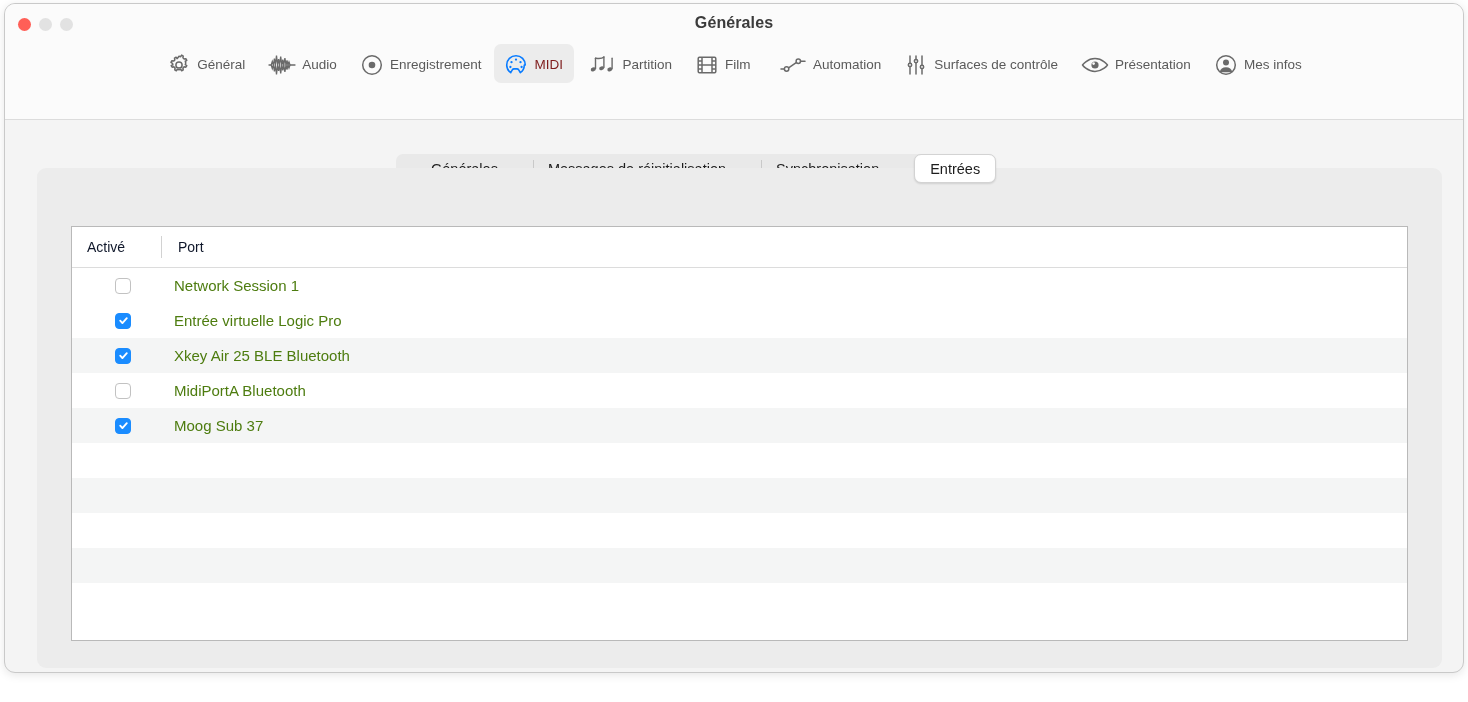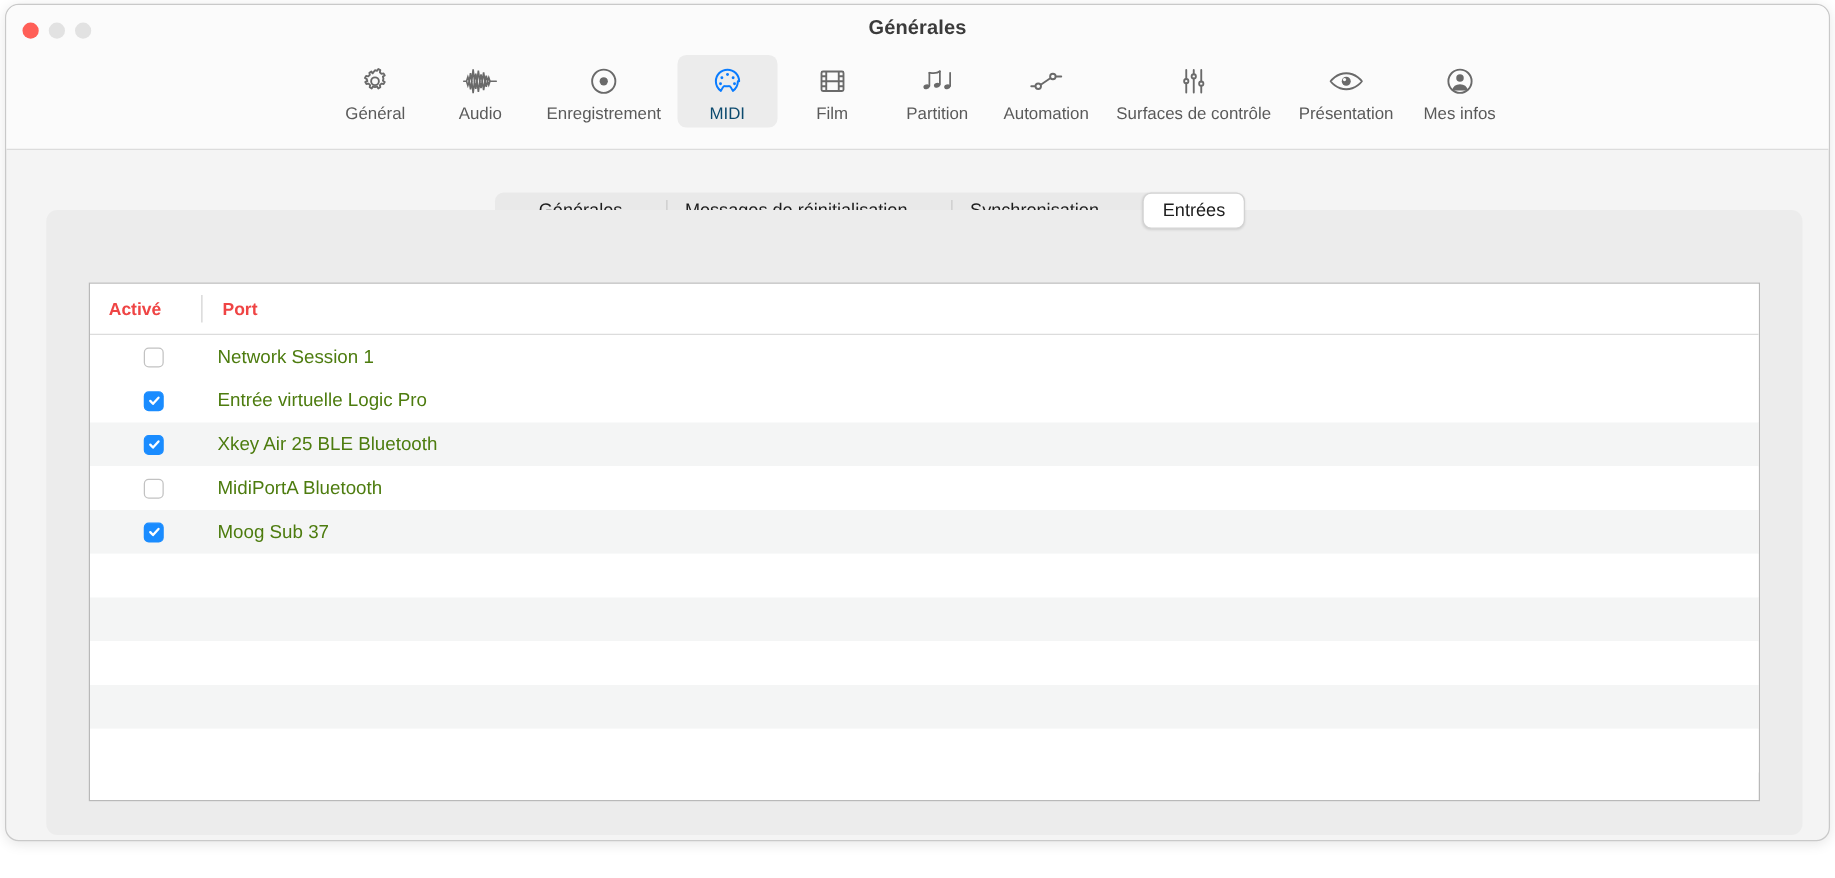--- a/index.html
+++ b/index.html
@@ -78,41 +78,41 @@
     justify-content: center;
     align-items: flex-start;
     gap: 0px;
   }
   .tb-item {
     min-width: 62px;
     padding: 7px 9px 4px 9px;
     margin: 0 2px;
     border-radius: 7px;
     display: flex;
-    flex-direction: column;
+    flex-direction: row;
     align-items: center;
     gap: 5px;
     cursor: default;
   }
   .tb-item.selected { background: #ececec; }
   .tb-icon {
     height: 28px;
     display: flex;
     align-items: center;
     justify-content: center;
     color: #6a6a6a;
   }
   .tb-item.selected .tb-icon { color: #0a7cff; }
   .tb-label {
     font-size: 13.5px;
     color: #5a5a5a;
     white-space: nowrap;
     line-height: 1;
   }
-  .tb-item.selected .tb-label { color: #0c4a6e; }
+  .tb-item.selected .tb-label { color: #7f1d1d; }
 
   
   .segmented {
     position: absolute;
     left: 391px;
     top: 150px;
     height: 29px;
     background: #e9e9e9;
     border-radius: 7px;
     display: flex;
@@ -178,23 +178,22 @@
   .thead {
     position: relative;
     height: 40px;
     background: #ffffff;
     border-bottom: 1px solid #dcdcdc;
     display: flex;
     align-items: center;
   }
   .th {
     font-size: 14px;
-    color: #ef4444;
+    color: #0f172a;
     white-space: nowrap;
-    font-weight: bold;
   }
   .th-enabled {
     position: absolute;
     left: 15px;
   }
   .th-divider {
     position: absolute;
     left: 89px;
     top: 9px;
     bottom: 9px;
@@ -304,49 +303,49 @@
           <svg width="26" height="26" viewBox="0 0 26 26" fill="none" stroke="currentColor" stroke-width="1.6">
             <path d="M22.3 13a9.3 9.3 0 10-18.6 0c0 3.2 1.6 6 4 7.7l1.6-2.8a2 2 0 011.8-1h2.8a2 2 0 011.8 1l1.6 2.8c2.4-1.7 4-4.5 4-7.7z" stroke-linejoin="round"></path>
             <circle cx="13" cy="7.6" r="1.15" fill="currentColor" stroke="none"></circle>
             <circle cx="8.5" cy="10.2" r="1.15" fill="currentColor" stroke="none"></circle>
             <circle cx="17.5" cy="10.2" r="1.15" fill="currentColor" stroke="none"></circle>
             <circle cx="7.4" cy="15" r="1.15" fill="currentColor" stroke="none"></circle>
             <circle cx="18.6" cy="15" r="1.15" fill="currentColor" stroke="none"></circle>
           </svg>
         </span>
         <span class="tb-label">MIDI</span>
-      </div>
-
-      <div class="tb-item">
-        <span class="tb-icon">
-          <svg width="26" height="26" viewBox="0 0 26 26" fill="none" stroke="currentColor" stroke-width="1.5">
-            <rect x="4.2" y="5.2" width="17.6" height="15.6" rx="1.2"></rect>
-            <path d="M8 5.2v15.6M18 5.2v15.6M4.2 13h17.6M4.2 9h3.8M4.2 17h3.8M18 9h3.8M18 17h3.8"></path>
-          </svg>
-        </span>
-        <span class="tb-label">Film</span>
       </div>
 
       <div class="tb-item">
         <span class="tb-icon">
           <svg width="30" height="26" viewBox="0 0 30 26" fill="none" stroke="currentColor" stroke-width="1.4">
             <ellipse cx="6.2" cy="17.4" rx="2.5" ry="1.9" fill="currentColor" stroke="none" transform="rotate(-18 6.2 17.4)"></ellipse>
             <path d="M8.5 16.8V6.2" stroke-linecap="round"></path>
             <ellipse cx="14.6" cy="16.2" rx="2.5" ry="1.9" fill="currentColor" stroke="none" transform="rotate(-18 14.6 16.2)"></ellipse>
             <path d="M16.9 15.6V5" stroke-linecap="round"></path>
             <path d="M8.5 6.2c2.5.3 6 1 8.4-1.2" stroke-linecap="round"></path>
             <ellipse cx="22.8" cy="17.4" rx="2.5" ry="1.9" fill="currentColor" stroke="none" transform="rotate(-18 22.8 17.4)"></ellipse>
             <path d="M25.1 16.8V6.2" stroke-linecap="round"></path>
           </svg>
         </span>
         <span class="tb-label">Partition</span>
       </div>
 
       <div class="tb-item">
         <span class="tb-icon">
+          <svg width="26" height="26" viewBox="0 0 26 26" fill="none" stroke="currentColor" stroke-width="1.5">
+            <rect x="4.2" y="5.2" width="17.6" height="15.6" rx="1.2"></rect>
+            <path d="M8 5.2v15.6M18 5.2v15.6M4.2 13h17.6M4.2 9h3.8M4.2 17h3.8M18 9h3.8M18 17h3.8"></path>
+          </svg>
+        </span>
+        <span class="tb-label">Film</span>
+      </div>
+
+      <div class="tb-item">
+        <span class="tb-icon">
           <svg width="30" height="26" viewBox="0 0 30 26" fill="none" stroke="currentColor" stroke-width="1.5" stroke-linecap="round">
             <path d="M3 17h3.2"></path>
             <circle cx="8.6" cy="17" r="2.2"></circle>
             <path d="M10.6 15.8l7.6-5.2"></path>
             <circle cx="20.3" cy="9.2" r="2.2"></circle>
             <path d="M22.6 9.2H27"></path>
           </svg>
         </span>
         <span class="tb-label">Automation</span>
       </div>

